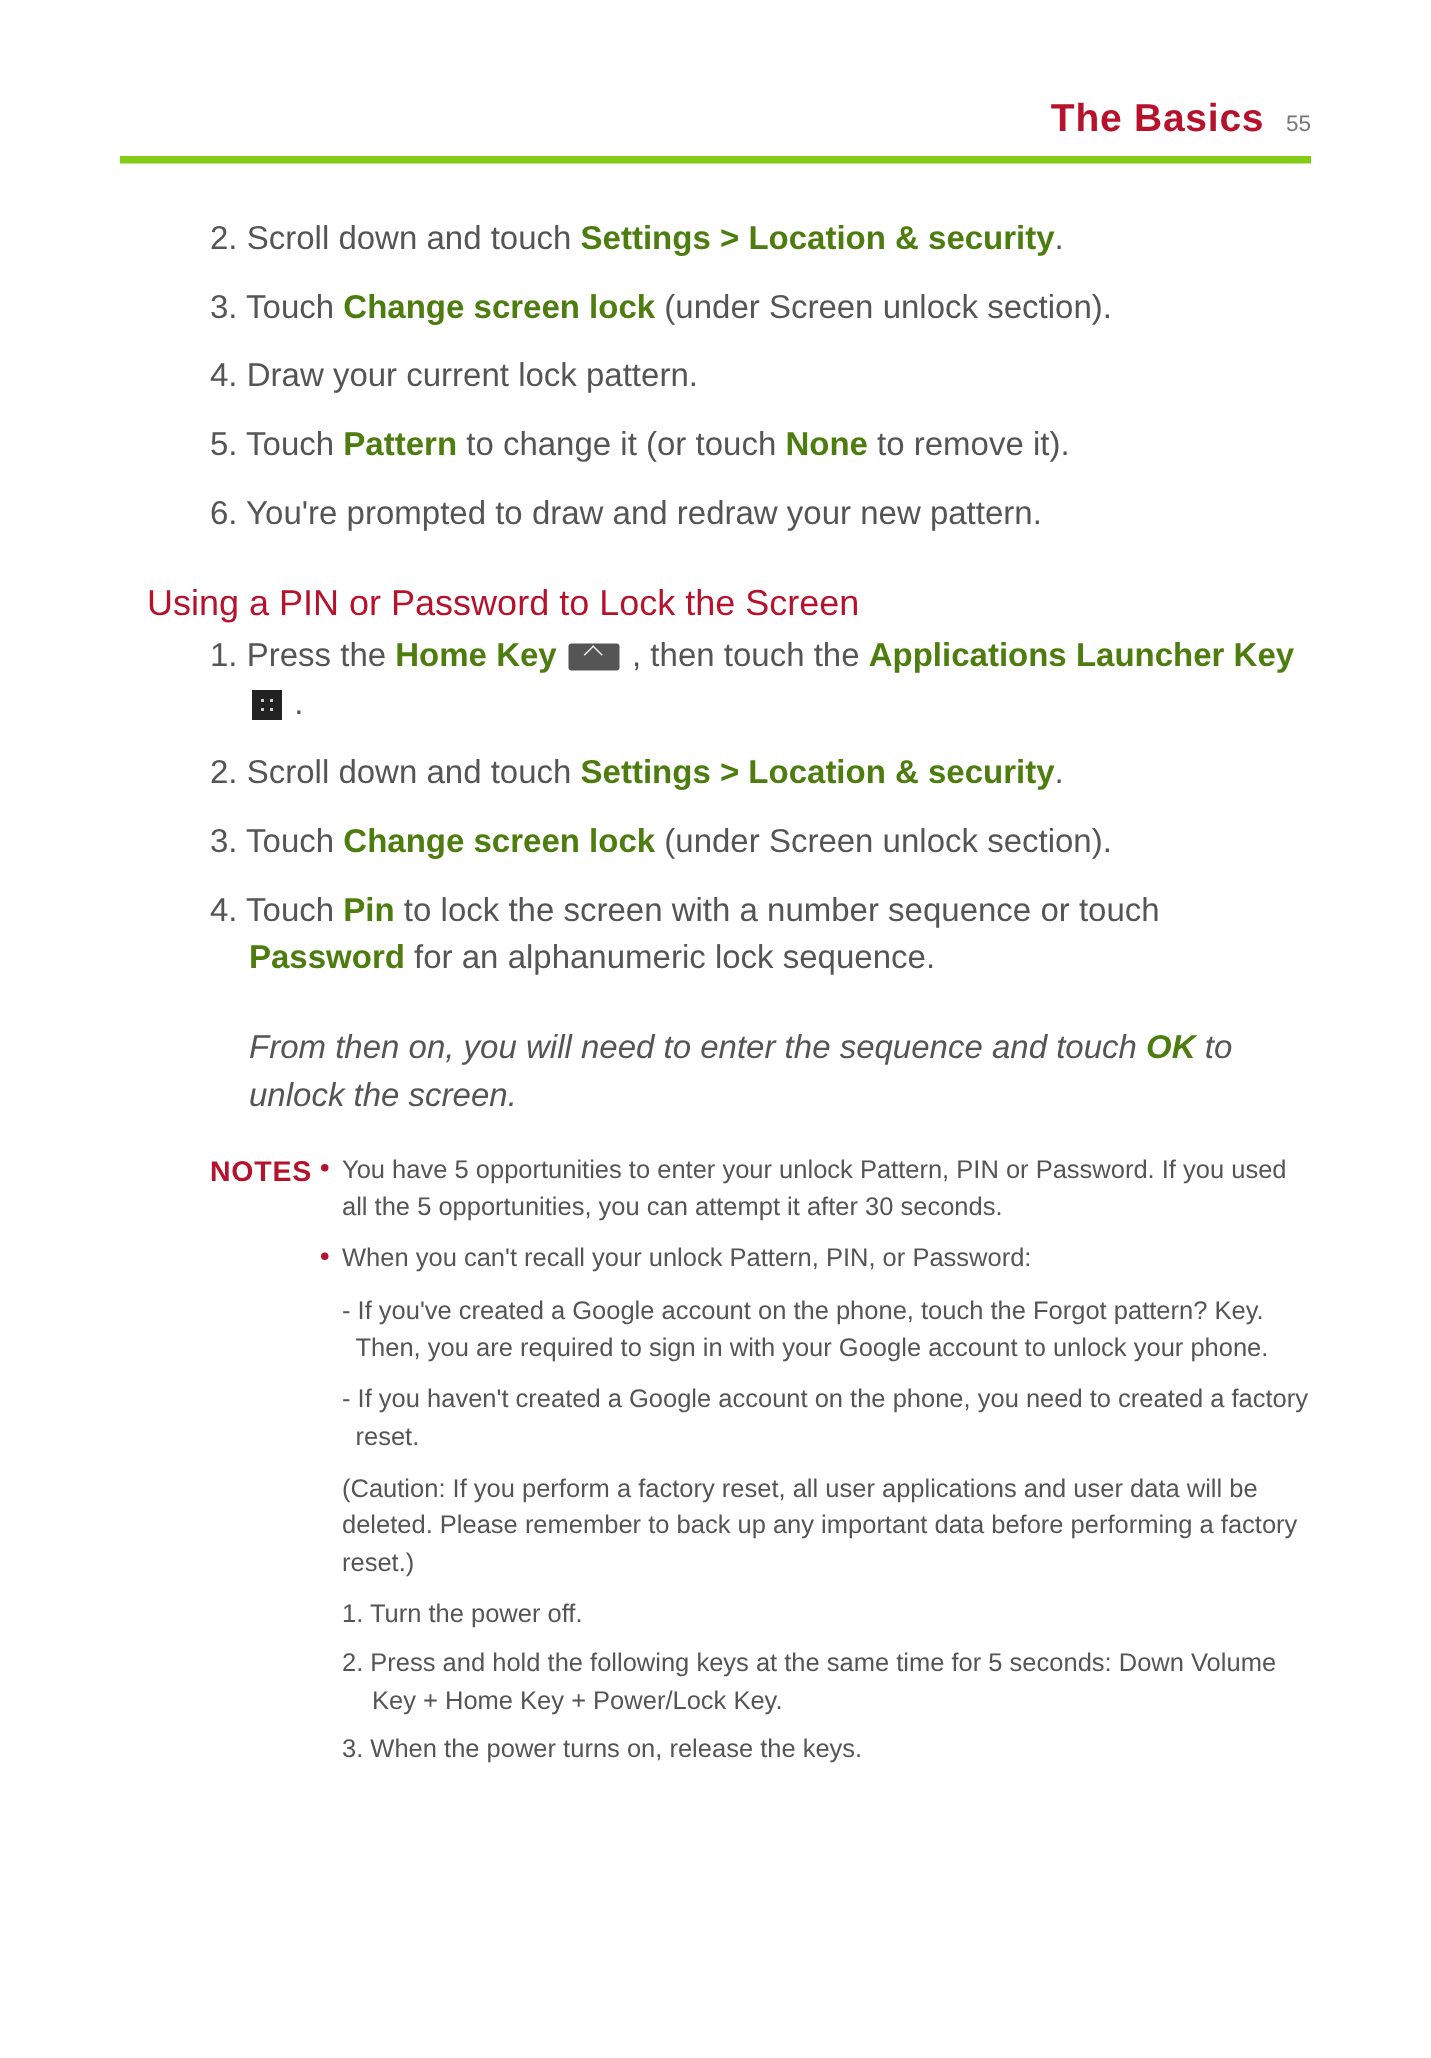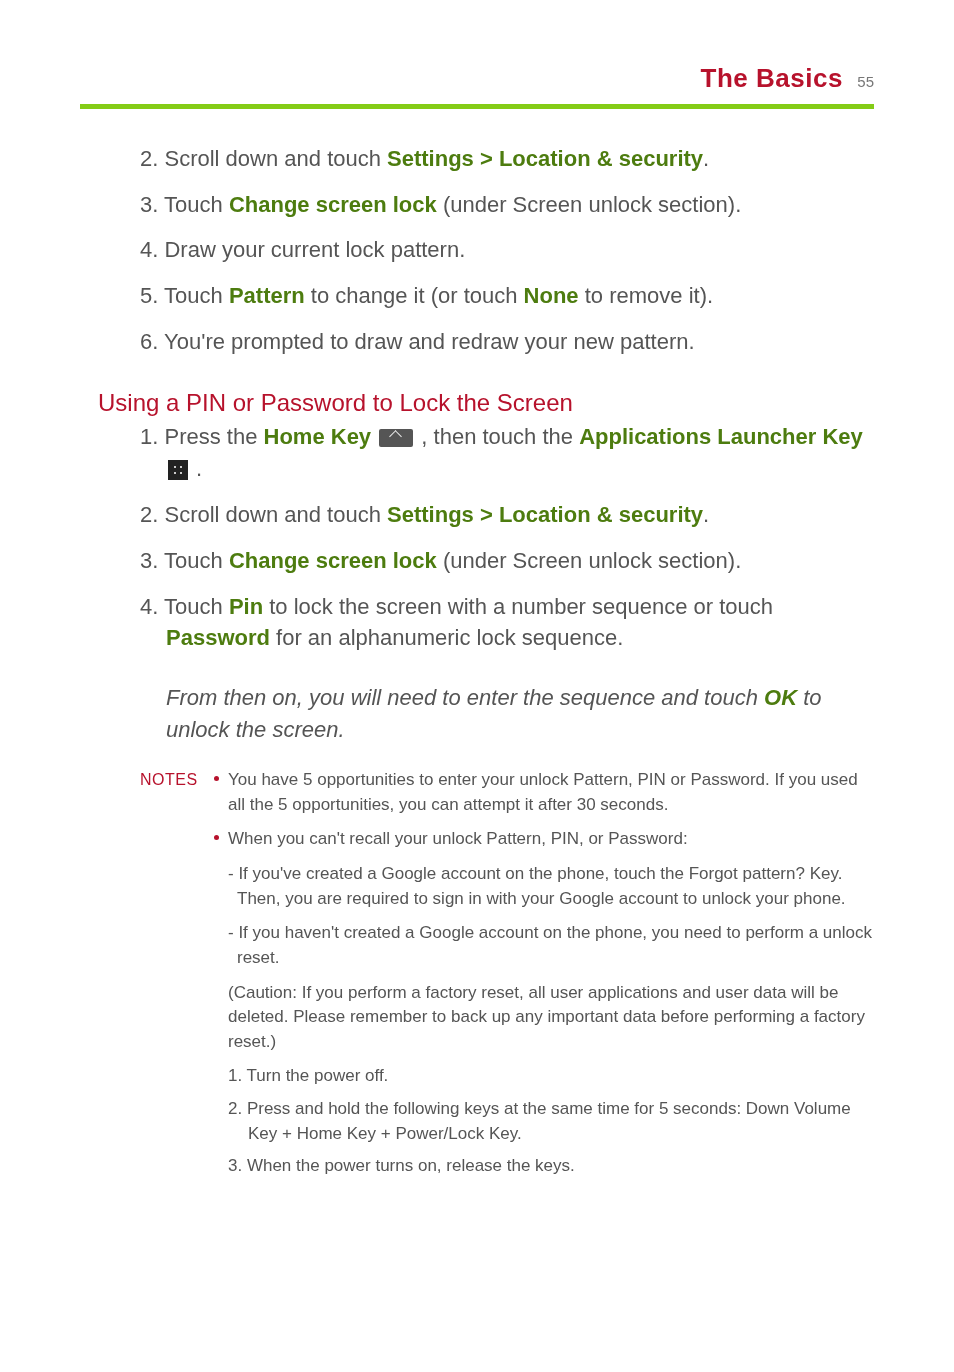--- a/index.html
+++ b/index.html
@@ -94,22 +94,22 @@
     color: #555;
     font-weight: 300;
     padding-left: 26px;
     margin-top: 22px;
     margin-bottom: 22px;
     font-style: italic;
   }
   .notes-block { display: flex; align-items: flex-start; font-size: 17px; color: #555; }
   .notes-label {
     color: #b7122c;
-    font-weight: 400;
-    font-size: 16px;
+    font-weight: 700;
+    font-size: 19px;
     flex: 0 0 74px;
     letter-spacing: 0.5px;
   }
   .notes-body { flex: 1; }
   .notes-body .bullet {
     position: relative;
     padding-left: 14px;
     margin-bottom: 10px;
   }
   .notes-body .bullet::before {
@@ -170,21 +170,21 @@
   <div class="followup">
     <span>From then on, you will need to enter the sequence and touch </span><span class="bold">OK</span><span> to unlock the screen.</span>
   </div>
 
   <div class="notes-block">
     <div class="notes-label">NOTES</div>
     <div class="notes-body">
       <div class="bullet">You have 5 opportunities to enter your unlock Pattern, PIN or Password. If you used all the 5 opportunities, you can attempt it after 30 seconds.</div>
       <div class="bullet">When you can't recall your unlock Pattern, PIN, or Password:</div>
       <div class="dash">- If you've created a Google account on the phone, touch the Forgot pattern? Key. Then, you are required to sign in with your Google account to unlock your phone.</div>
-      <div class="dash">- If you haven't created a Google account on the phone, you need to perform a unlock reset.</div>
+      <div class="dash">- If you haven't created a Google account on the phone, you need to created a factory reset.</div>
       <div class="paren">(Caution: If you perform a factory reset, all user applications and user data will be deleted. Please remember to back up any important data before performing a factory reset.)</div>
       <ol class="inner">
         <li>1.  Turn the power off.</li>
         <li>2.  Press and hold the following keys at the same time for 5 seconds: Down Volume Key + Home Key + Power/Lock Key.</li>
         <li>3.  When the power turns on, release the keys.</li>
       </ol>
     </div>
   </div>
 
 </div>

